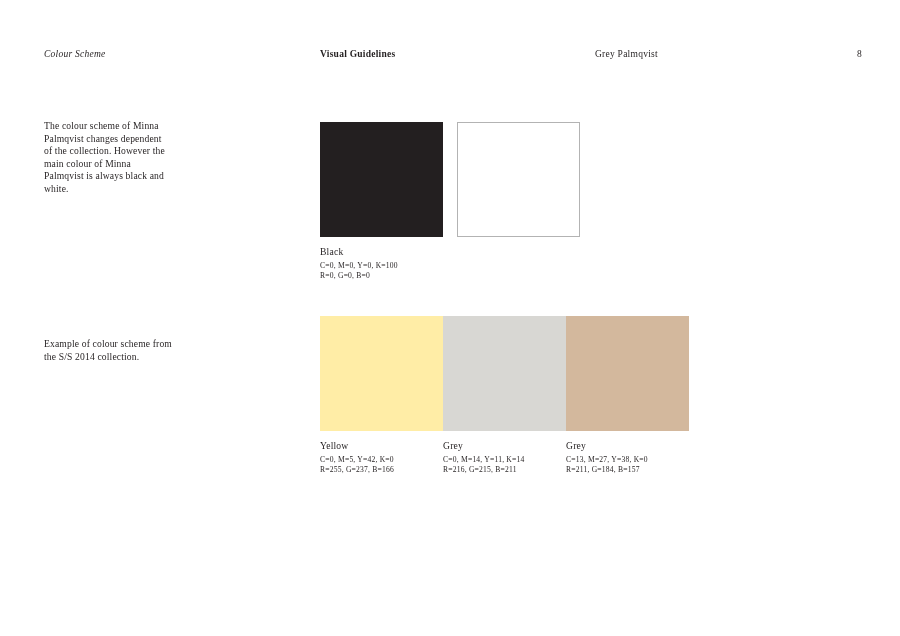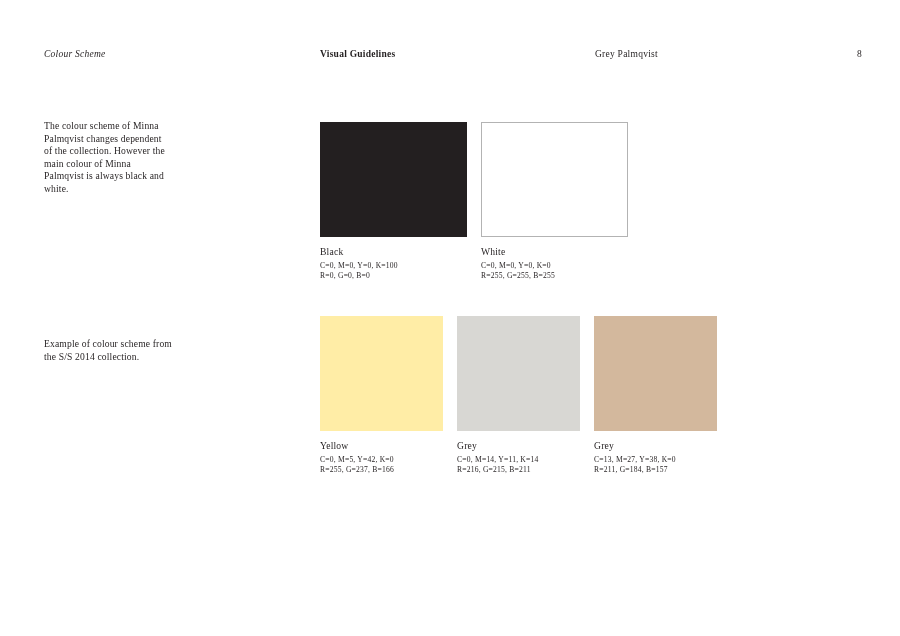--- a/index.html
+++ b/index.html
@@ -57,27 +57,27 @@
     display: flex;
   }
   .swatch-row-primary {
     left: 320px;
     top: 122px;
     gap: 14px;
   }
   .swatch-row-season {
     left: 320px;
     top: 316px;
-    gap: 14px;
+    gap: 0;
   }
 
   .swatch-cell {
     width: 123px;
   }
-  .swatch-row-primary .swatch-cell { width: 147px; }
+  .swatch-row-primary .swatch-cell { width: 123px; }
 
   .swatch-chip {
     width: 100%;
     height: 115px;
     box-sizing: border-box;
   }
   .swatch-row-season .swatch-chip {
     height: 115px;
   }
   .swatch-chip.bordered {
@@ -118,25 +118,20 @@
     <div class="swatch-cell">
       <div class="swatch-chip" style="background: rgb(35, 31, 32);"></div>
       <div class="swatch-meta">
         <div class="swatch-name">Black</div>
         <div class="swatch-values">C=0, M=0, Y=0, K=100</div>
         <div class="swatch-values">R=0, G=0, B=0</div>
       </div>
     </div>
     <div class="swatch-cell">
       <div class="swatch-chip bordered" style="background: rgb(255, 255, 255);"></div>
-      <div class="swatch-meta">
-        <div class="swatch-name">White</div>
-        <div class="swatch-values">C=0, M=0, Y=0, K=0</div>
-        <div class="swatch-values">R=255, G=255, B=255</div>
-      </div>
     </div>
   </div>
 
 <div class="swatch-row swatch-row-season">
     <div class="swatch-cell">
       <div class="swatch-chip" style="background: rgb(255, 237, 166);"></div>
       <div class="swatch-meta">
         <div class="swatch-name">Yellow</div>
         <div class="swatch-values">C=0, M=5, Y=42, K=0</div>
         <div class="swatch-values">R=255, G=237, B=166</div>

